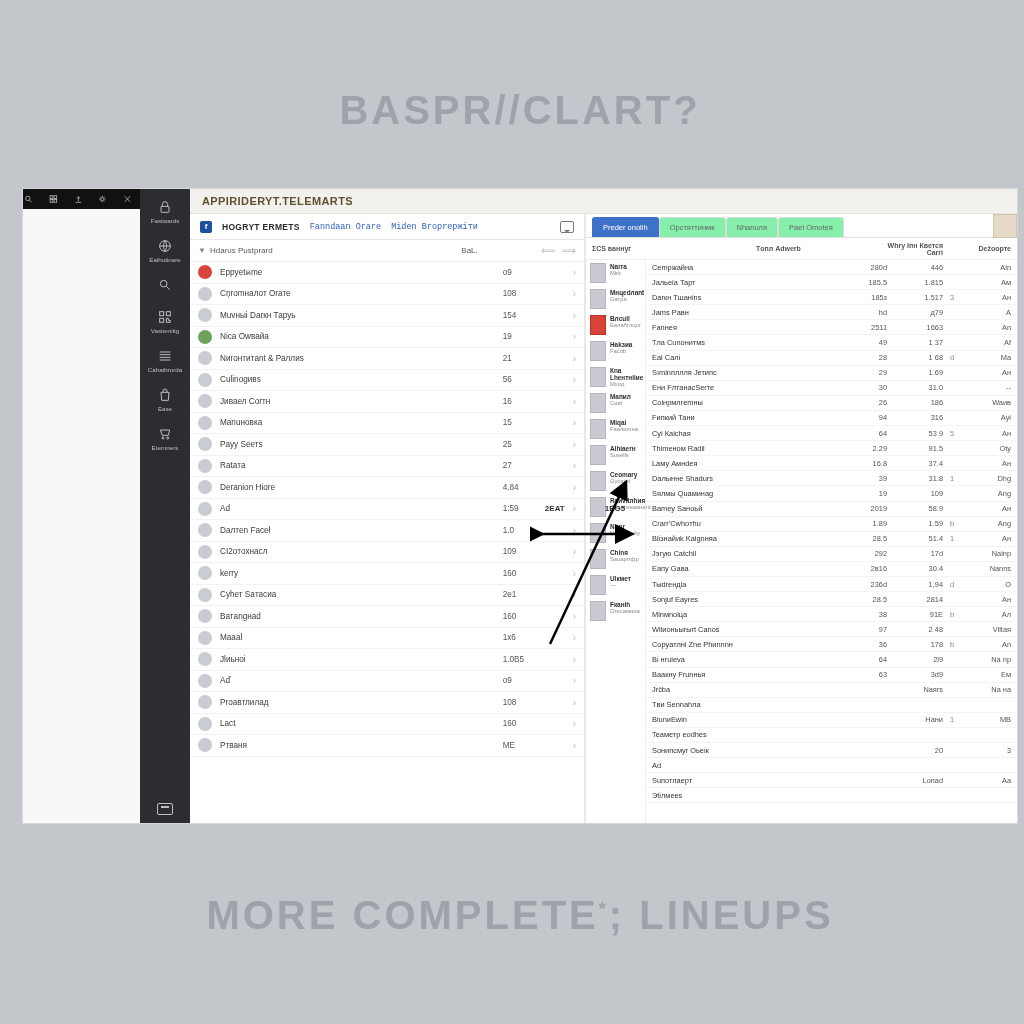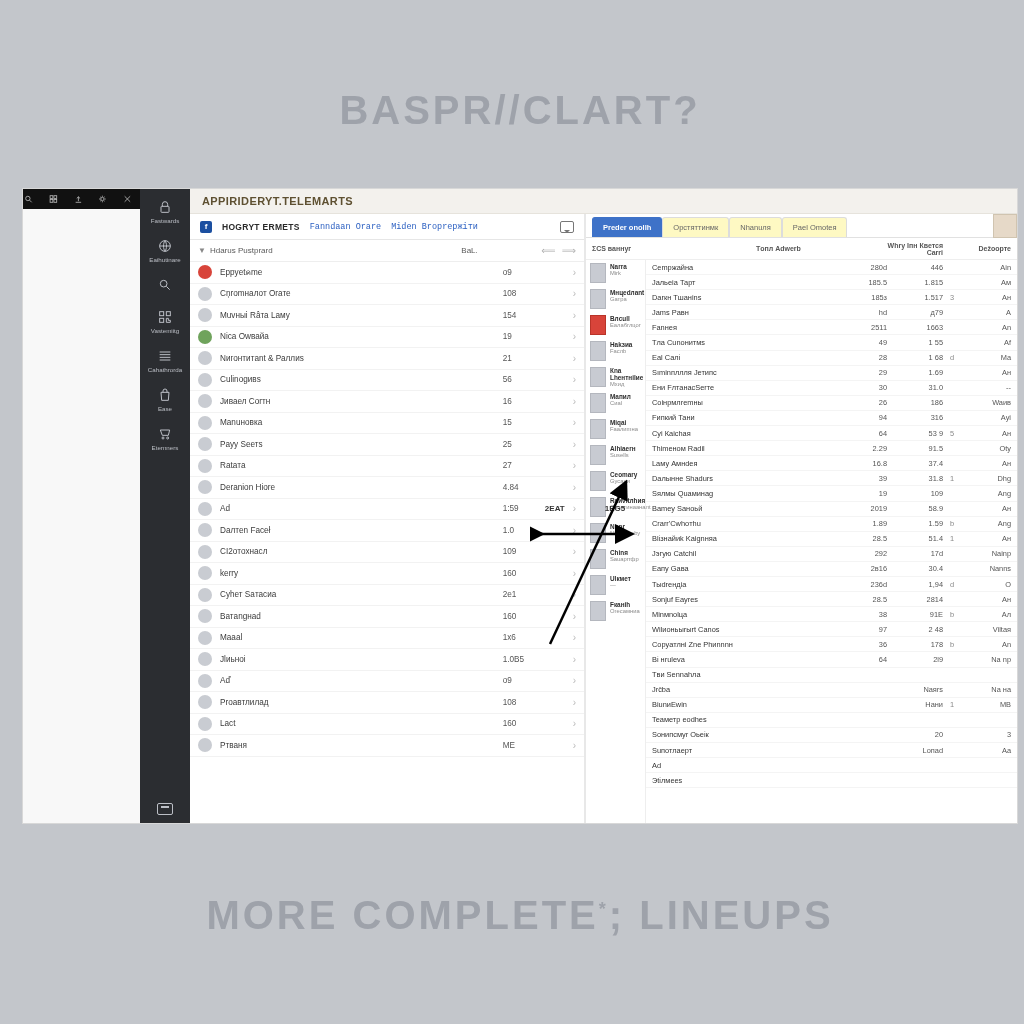--- a/index.html
+++ b/index.html
@@ -97,23 +97,23 @@
 
 .right {
   width: 432px; border-left:1px solid #e8e8e8; display:flex; flex-direction:column; min-height:0;
 }
 .tabs {
   height: 24px; border-bottom:1px solid #e1e1e1; display:flex; align-items:stretch; font-size:7.5px;
   padding-left:6px; gap:0;
 }
 .tab {
   padding:0 10px; display:flex; align-items:center; border:1px solid #dcdcdc; border-bottom:none;
-  margin-top:3px; background:#fef9c3; color:#666; cursor:pointer; border-radius:3px 3px 0 0;
-}
-.tab.active { background:#3e72c8; color:#fff; border-color:#3e72c8; font-weight:700;}
+  margin-top:3px; background:#86efac; color:#666; cursor:pointer; border-radius:3px 3px 0 0;
+}
+.tab.active { background:#3e72c8; color:#fff; border-color:#3e72c8; font-weight:400;}
 .tabs .avatar { margin-left:auto; width:24px; height:24px; background:#e6d9c8; border:1px solid #d0c4b0; }
 
 .rheader {
   height:22px; display:flex; align-items:center; font-size:7px; color:#555; font-weight:600;
   border-bottom:1px solid #eee; padding:0 6px;
 }
 .rheader .h1 { width:164px; }
 .rheader .h2 { flex:1; }
 .rheader .h3 { width:56px; text-align:right; }
 .rheader .h4 { width:56px; text-align:right; }
@@ -263,21 +263,21 @@
     <span class="chev">›</span>
                 </div>
                 <div class="lrow">
                   <span class="av"></span>
     <span class="nm">Cņromналот Orате</span>
     <span class="val">108</span>
     <span class="chev">›</span>
                 </div>
                 <div class="lrow">
                   <span class="av"></span>
-    <span class="nm">Muvныі Râта Laму</span>
+    <span class="nm">Muvныі Darкн Таруь</span>
     <span class="val">154</span>
     <span class="chev">›</span>
                 </div>
                 <div class="lrow icon-grn">
                   <span class="av"></span>
     <span class="nm">Nica Owвайа</span>
     <span class="val">19</span>
     <span class="chev">›</span>
                 </div>
                 <div class="lrow">
@@ -565,21 +565,21 @@
     <span class="c2"></span>
     <span class="c3">2511</span>
     <span class="c4">1663</span>
     <span class="c5"></span>
     <span class="c6">An</span>
                   </div>
                   <div class="rtr">
                     <span class="c1">Tла Cunонитмs</span>
     <span class="c2"></span>
     <span class="c3">49</span>
-    <span class="c4">1 55</span>
+    <span class="c4">1 37</span>
     <span class="c5"></span>
     <span class="c6">Af</span>
                   </div>
                   <div class="rtr">
                     <span class="c1">Eal Салі</span>
     <span class="c2"></span>
     <span class="c3">28</span>
     <span class="c4">1 68</span>
     <span class="c5">d</span>
     <span class="c6">Ma</span>
@@ -737,35 +737,43 @@
     <span class="c6">An</span>
                   </div>
                   <div class="rtr">
                     <span class="c1">Bі нrulevа</span>
     <span class="c2"></span>
     <span class="c3">64</span>
     <span class="c4">2l9</span>
     <span class="c5"></span>
     <span class="c6">Nа np</span>
                   </div>
+                  <div class="rtr">
+                    <span class="c1">Baакну Frunнья</span>
+    <span class="c2"></span>
+    <span class="c3">63</span>
+    <span class="c4">3d9</span>
+    <span class="c5"></span>
+    <span class="c6">Ем</span>
+                  </div>
+                  <div class="rtr emp">
+                    <span class="c1">Jrčbа</span>
+    <span class="c2"></span>
+    <span class="c3"></span>
+    <span class="c4">Naяrs</span>
+    <span class="c5"></span>
+    <span class="c6">Nа нa</span>
+                  </div>
                   <div class="rtr emp">
                     <span class="c1">Tви Sennаhла</span>
     <span class="c2"></span>
     <span class="c3"></span>
     <span class="c4"></span>
     <span class="c5"></span>
     <span class="c6"></span>
-                  </div>
-                  <div class="rtr emp">
-                    <span class="c1">Jrčbа</span>
-    <span class="c2"></span>
-    <span class="c3"></span>
-    <span class="c4">Naяrs</span>
-    <span class="c5"></span>
-    <span class="c6">Nа нa</span>
                   </div>
                   <div class="rtr emp">
                     <span class="c1">BiunиЕwin</span>
     <span class="c2"></span>
     <span class="c3"></span>
     <span class="c4">Hани</span>
     <span class="c5">1</span>
     <span class="c6">МB</span>
                   </div>
                   <div class="rtr emp">
@@ -778,34 +786,34 @@
                   </div>
                   <div class="rtr emp">
                     <span class="c1">Sонипcмyr Оьеік</span>
     <span class="c2"></span>
     <span class="c3"></span>
     <span class="c4">20</span>
     <span class="c5"></span>
     <span class="c6">3</span>
                   </div>
                   <div class="rtr emp">
+                    <span class="c1">Ad</span>
+    <span class="c2"></span>
+    <span class="c3"></span>
+    <span class="c4"></span>
+    <span class="c5"></span>
+    <span class="c6"></span>
+                  </div>
+                  <div class="rtr emp">
                     <span class="c1">Suпотлаерт</span>
     <span class="c2"></span>
     <span class="c3"></span>
     <span class="c4">Lопаd</span>
     <span class="c5"></span>
     <span class="c6">Аа</span>
-                  </div>
-                  <div class="rtr emp">
-                    <span class="c1">Ad</span>
-    <span class="c2"></span>
-    <span class="c3"></span>
-    <span class="c4"></span>
-    <span class="c5"></span>
-    <span class="c6"></span>
                   </div>
                   <div class="rtr emp">
                     <span class="c1">Эtілмеes</span>
     <span class="c2"></span>
     <span class="c3"></span>
     <span class="c4"></span>
     <span class="c5"></span>
     <span class="c6"></span>
                   </div>
                 </div>

